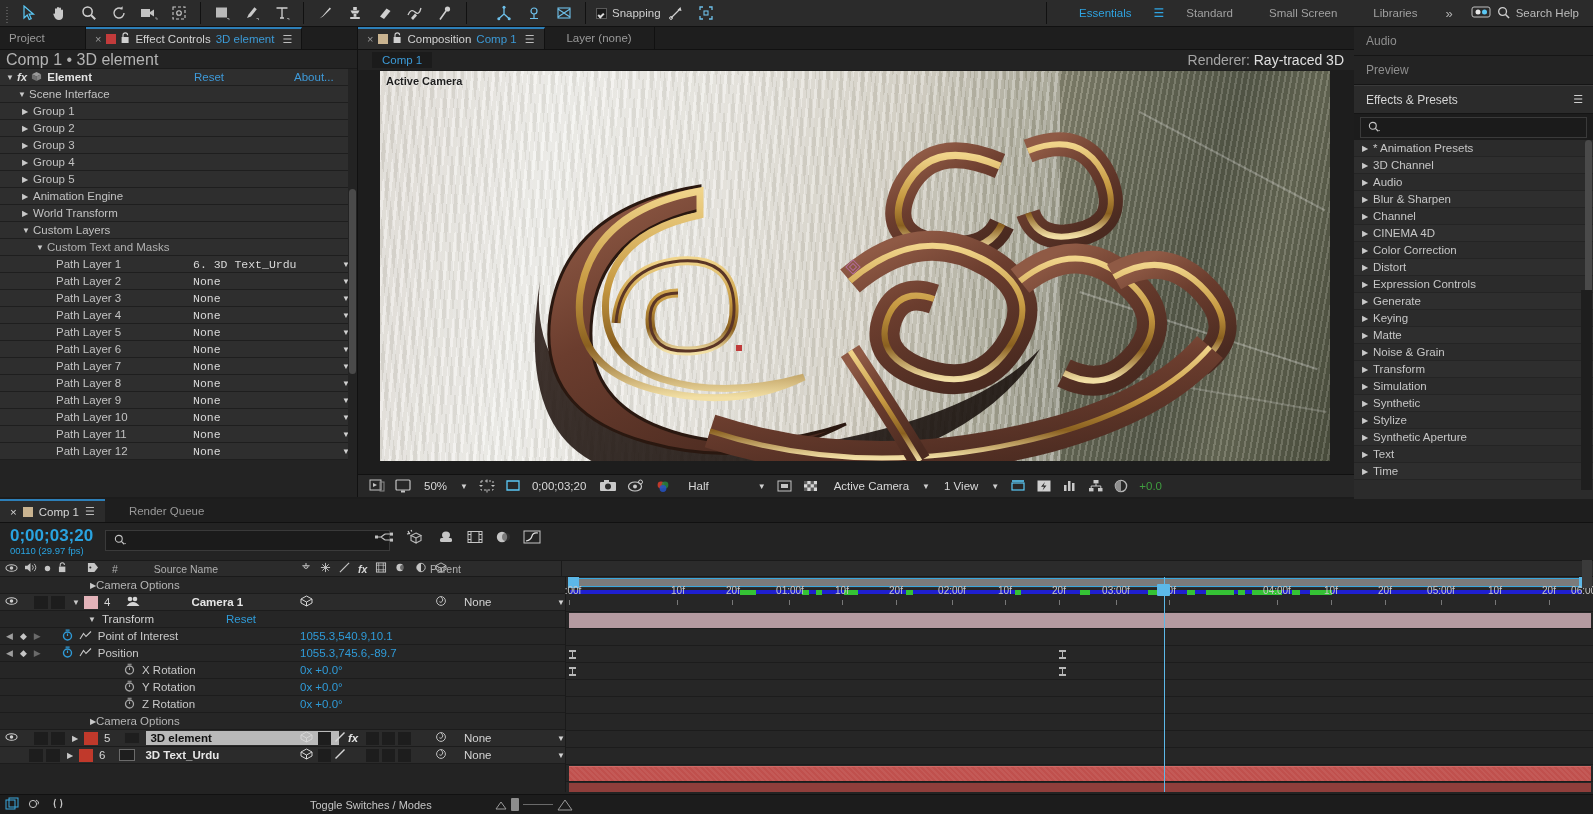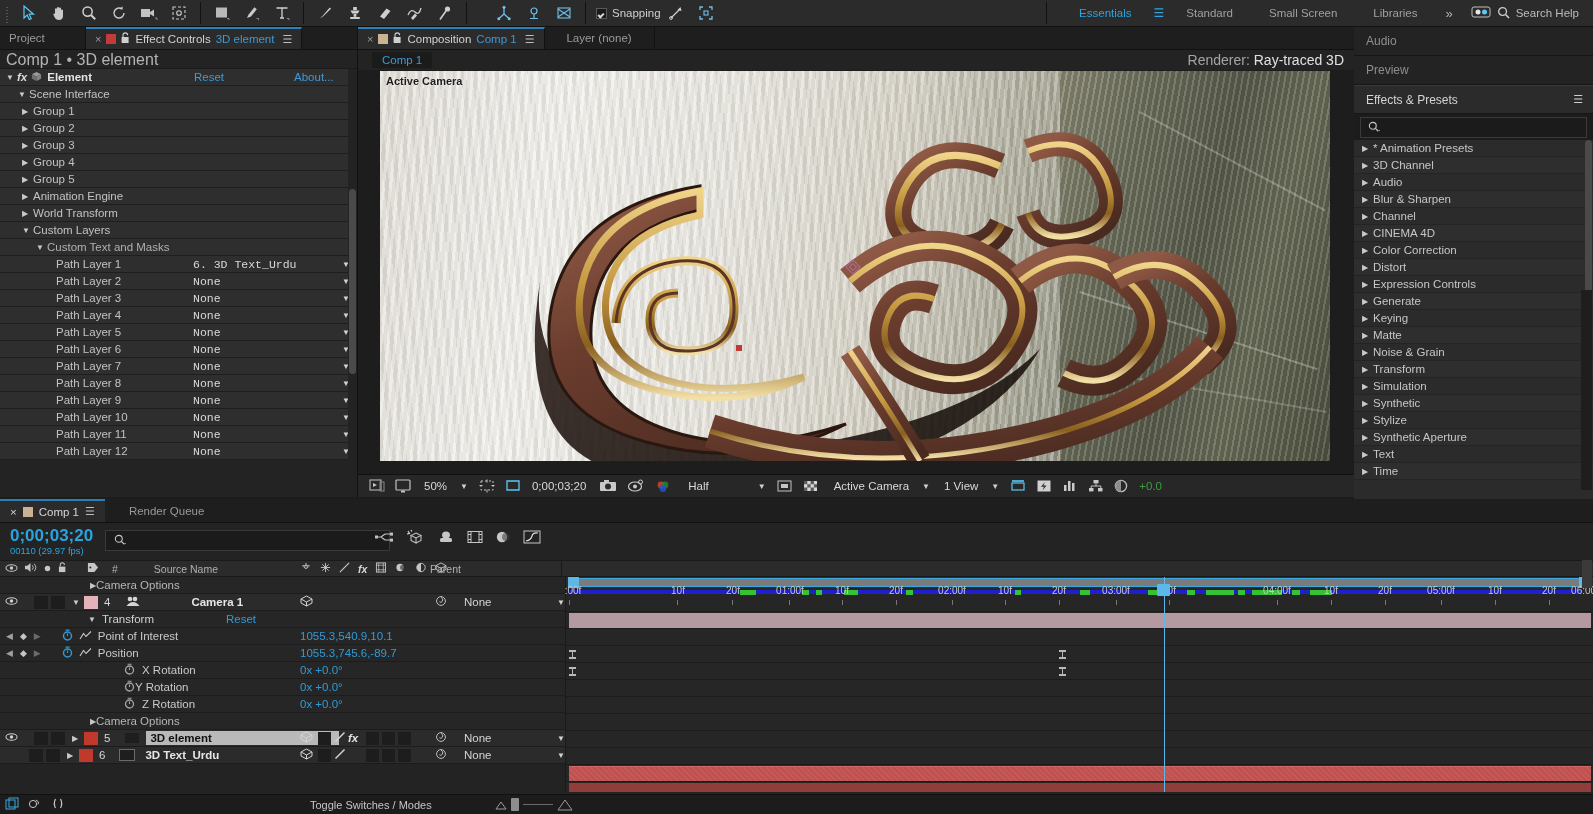--- a/index.html
+++ b/index.html
@@ -1028,21 +1028,21 @@
                 <path d="M5.5 4.4 v2.6 M3.6 1.2 h4" stroke="#a6a6a6" stroke-width="1.1"></path>
               </svg></span>
           <span style="padding-left:7px;color:#c8c8c8">X Rotation</span>
           <span class="blue-val" style="position:absolute;left:300px">0x +0.0°</span>
         </div>
         <div class="row dark">
           <span style="padding-left:124px"><svg width="11" height="12" viewBox="0 0 11 12">
                 <circle cx="5.5" cy="7" r="4" fill="none" stroke="#a6a6a6" stroke-width="1.3"></circle>
                 <path d="M5.5 4.4 v2.6 M3.6 1.2 h4" stroke="#a6a6a6" stroke-width="1.1"></path>
               </svg></span>
-          <span style="color:#c8c8c8">Y Rotation</span>
+          <span style="padding-left:7px;color:#c8c8c8">Y Rotation</span>
           <span class="blue-val" style="position:absolute;left:300px">0x +0.0°</span>
         </div>
         <div class="row dark">
           <span style="padding-left:124px"><svg width="11" height="12" viewBox="0 0 11 12">
                 <circle cx="5.5" cy="7" r="4" fill="none" stroke="#a6a6a6" stroke-width="1.3"></circle>
                 <path d="M5.5 4.4 v2.6 M3.6 1.2 h4" stroke="#a6a6a6" stroke-width="1.1"></path>
               </svg></span>
           <span style="padding-left:7px;color:#c8c8c8">Z Rotation</span>
           <span class="blue-val" style="position:absolute;left:300px">0x +0.0°</span>
         </div>

